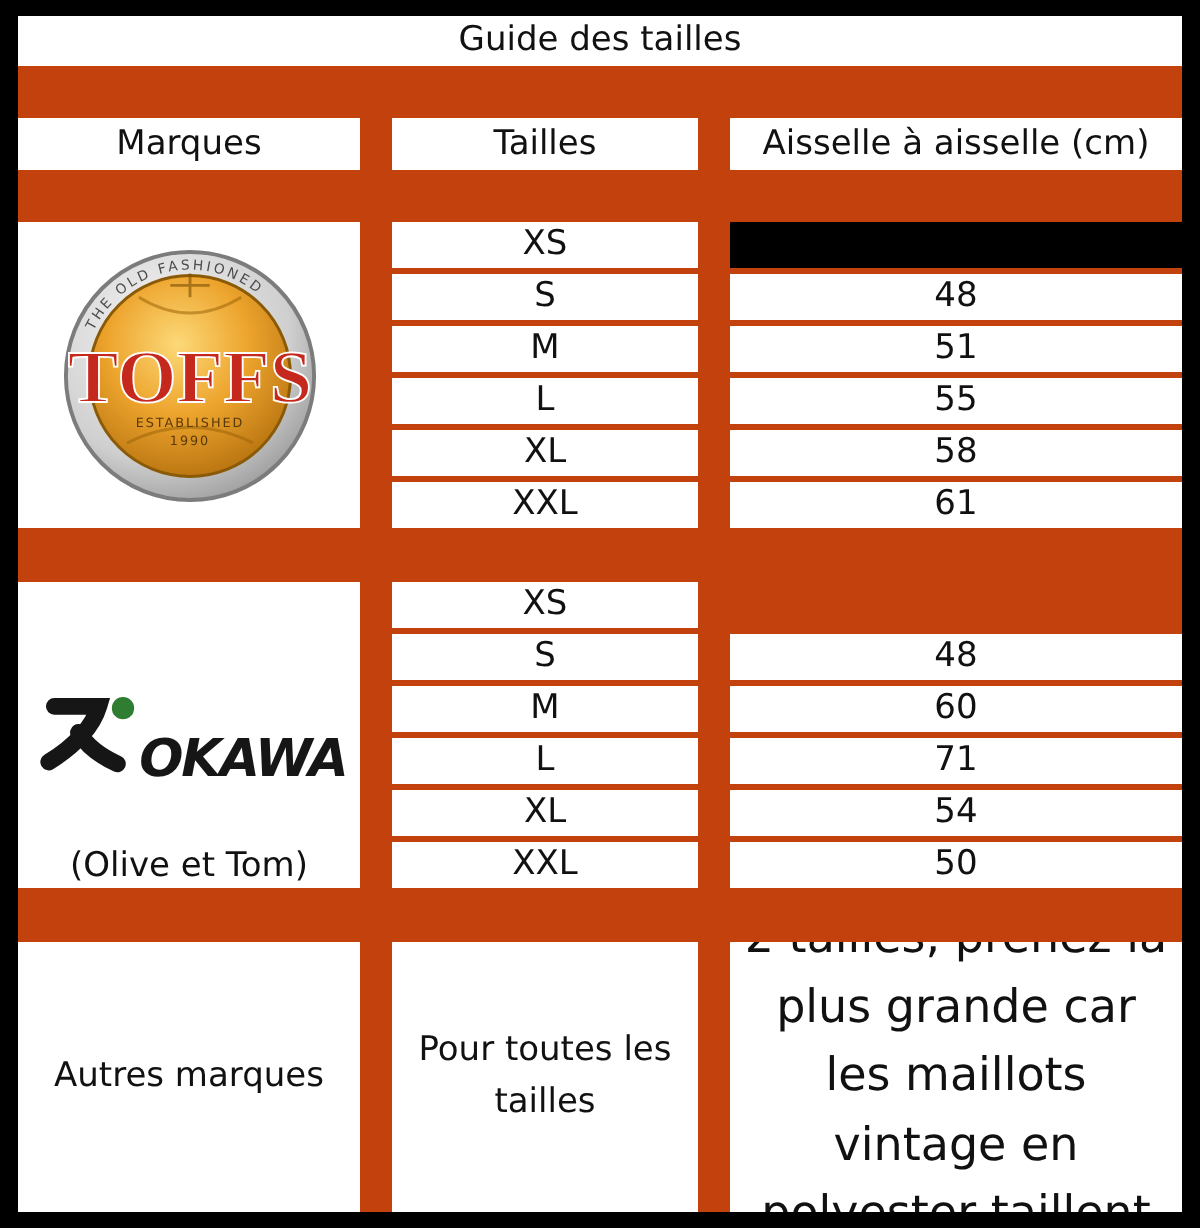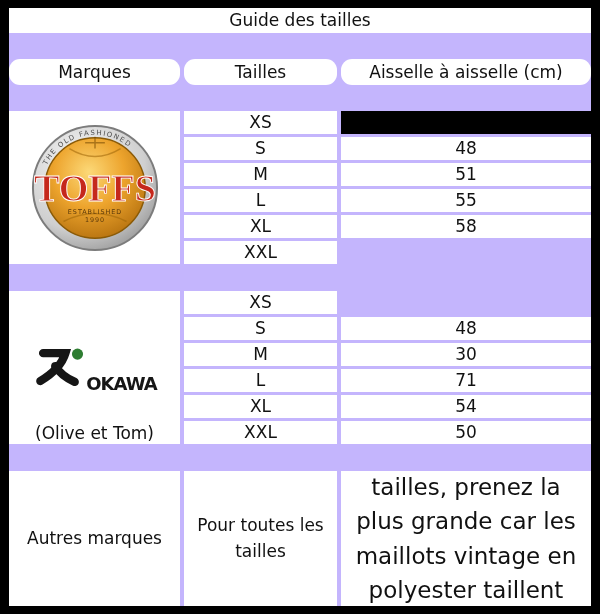--- a/index.html
+++ b/index.html
@@ -12,49 +12,50 @@
     padding: 8px 9px;
     font-family: "DejaVu Sans", "Liberation Sans", sans-serif;
     color: #111111;
   }
   .grid {
     width: 100%;
     height: 100%;
     display: grid;
     grid-template-columns: 171px 153px 1fr;
     grid-template-rows: 25px 20px 26px 20px repeat(6, 23px) 21px repeat(6, 23px) 21px 1fr;
-    gap: 3px 4px;
-    background: #c4b5fd;
+    gap: 3px 16px;
+    background: #c2410c;
   }
   .cell {
     background: #ffffff;
     display: flex;
     align-items: center;
     justify-content: center;
     text-align: center;
     font-size: 17px;
     line-height: 1.2;
     overflow: hidden;
   }
   .cell.black { background: #000000; }
   .title-cell { font-size: 17px; }
-  .header-cell { font-size: 17px; border-radius: 11px; }
+  .header-cell { font-size: 17px; }
   .brand-cell { flex-direction: column; }
 
   
   .okawa-cell { position: relative; }
   .okawa-logo {
     display: flex;
     align-items: flex-end;
     justify-content: center;
     gap: 2px;
   }
   .okawa-text {
     font-weight: bold;
-    font-size: 18px;
+    font-style: italic;
+    font-size: 26px;
     letter-spacing: -1px;
     color: #161616;
     line-height: 1;
     transform: translateY(2px);
   }
   .okawa-caption {
     position: absolute;
     bottom: 1px;
     left: 0;
     right: 0;
@@ -114,38 +115,39 @@
     <div class="cell black" style="grid-area:5/3"></div>
     <div class="cell" style="grid-area:6/2">S</div>
     <div class="cell" style="grid-area:6/3">48</div>
     <div class="cell" style="grid-area:7/2">M</div>
     <div class="cell" style="grid-area:7/3">51</div>
     <div class="cell" style="grid-area:8/2">L</div>
     <div class="cell" style="grid-area:8/3">55</div>
     <div class="cell" style="grid-area:9/2">XL</div>
     <div class="cell" style="grid-area:9/3">58</div>
     <div class="cell" style="grid-area:10/2">XXL</div>
+    <div class="cell" style="grid-area:10/3">61</div>
 
     <div class="cell brand-cell okawa-cell" style="grid-area:12/1/18/2">
       <div class="okawa-logo">
         <svg width="52" height="46" viewBox="0 0 56 48">
           <path d="M 12,8 L 36,8 C 33,18 24,29 9,38" stroke="#161616" stroke-width="9" fill="none" stroke-linecap="round"></path>
           <path d="M 25,22 C 30,30 37,35 46,39" stroke="#161616" stroke-width="9" fill="none" stroke-linecap="round"></path>
           <circle cx="49" cy="9" r="6" fill="#2e7d32"></circle>
         </svg>
         <span class="okawa-text">OKAWA</span>
       </div>
       <div class="okawa-caption">(Olive et Tom)</div>
     </div>
 
     <div class="cell" style="grid-area:12/2">XS</div>
     <div class="cell" style="grid-area:13/2">S</div>
     <div class="cell" style="grid-area:13/3">48</div>
     <div class="cell" style="grid-area:14/2">M</div>
-    <div class="cell" style="grid-area:14/3">30</div>
+    <div class="cell" style="grid-area:14/3">60</div>
     <div class="cell" style="grid-area:15/2">L</div>
     <div class="cell" style="grid-area:15/3">71</div>
     <div class="cell" style="grid-area:16/2">XL</div>
     <div class="cell" style="grid-area:16/3">54</div>
     <div class="cell" style="grid-area:17/2">XXL</div>
     <div class="cell" style="grid-area:17/3">50</div>
 
     <div class="cell footer-cell" style="grid-area:19/1">Autres marques</div>
     <div class="cell footer-cell" style="grid-area:19/2">Pour toutes les tailles</div>
     <div class="cell footer-cell footer-note" style="grid-area:19/3">Si vous êtes entre 2 tailles, prenez la plus grande car les maillots vintage en polyester taillent plutôt petits</div>

